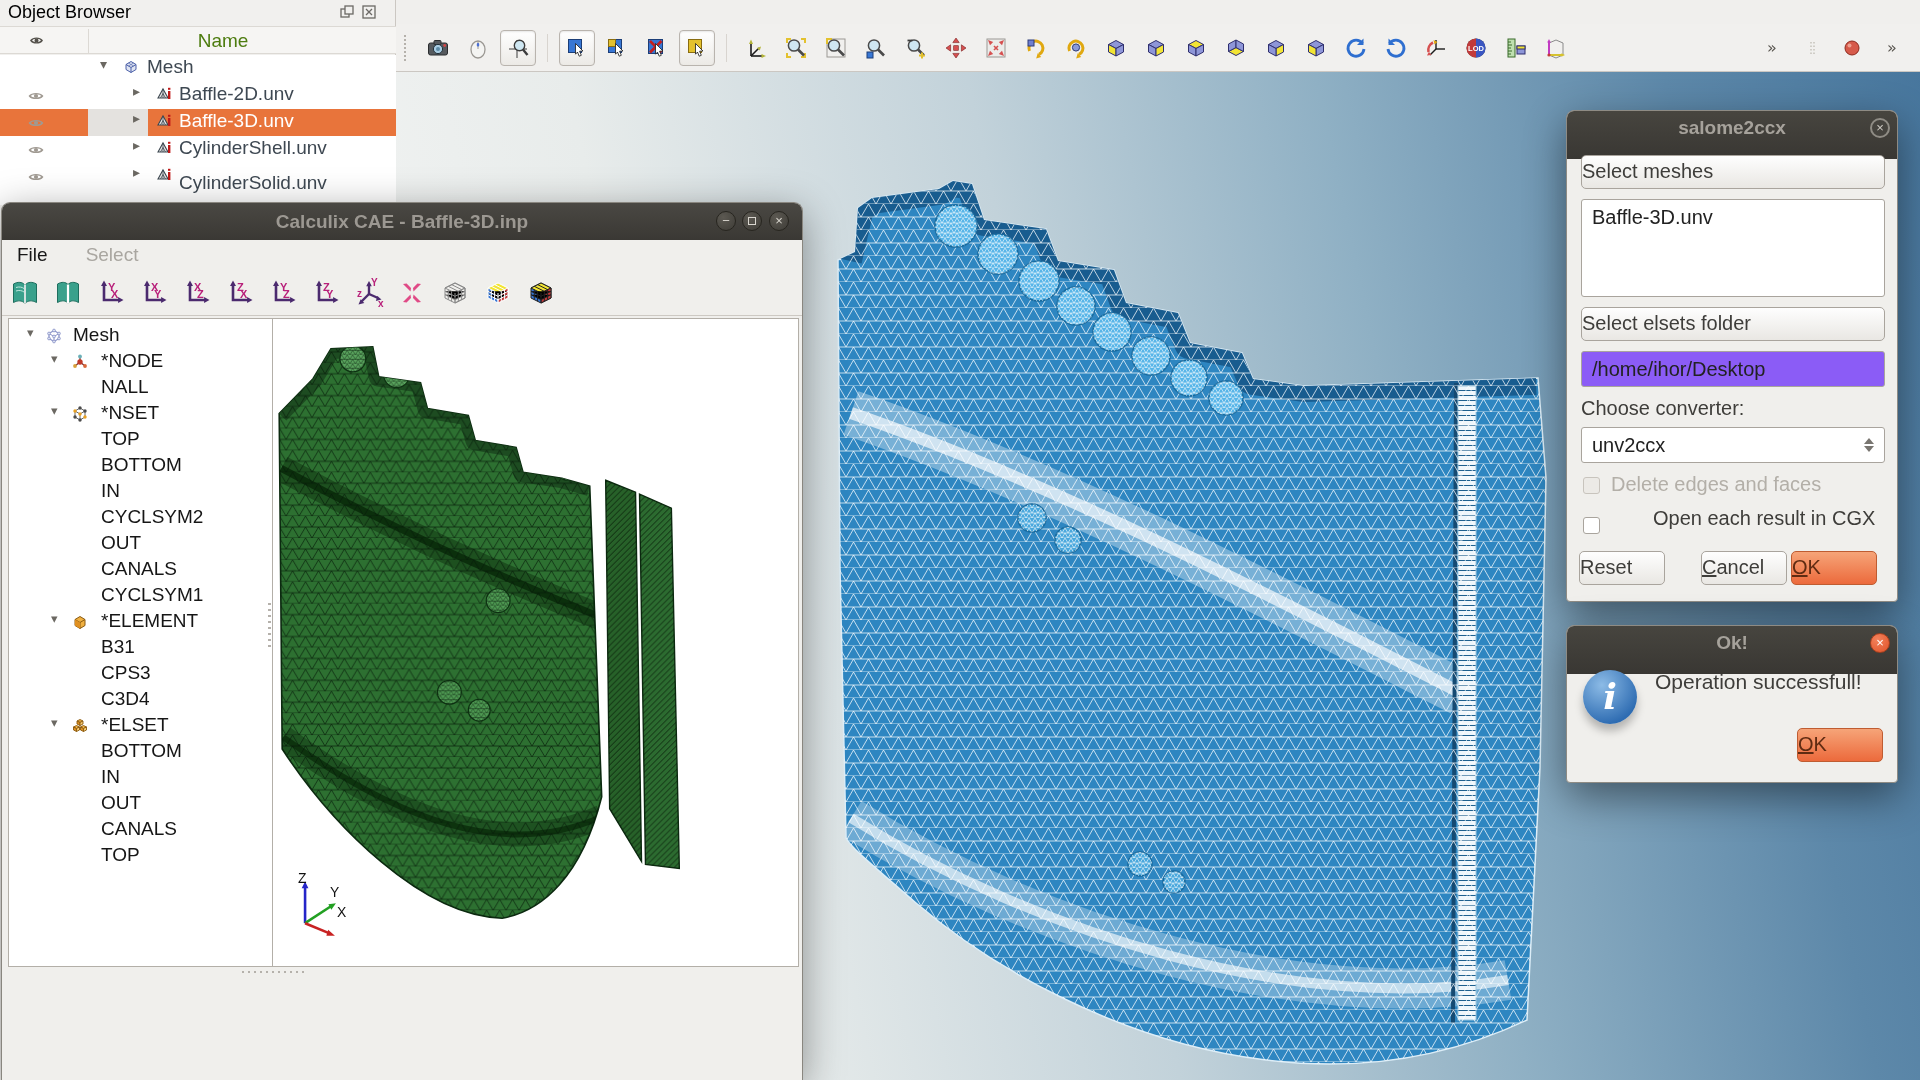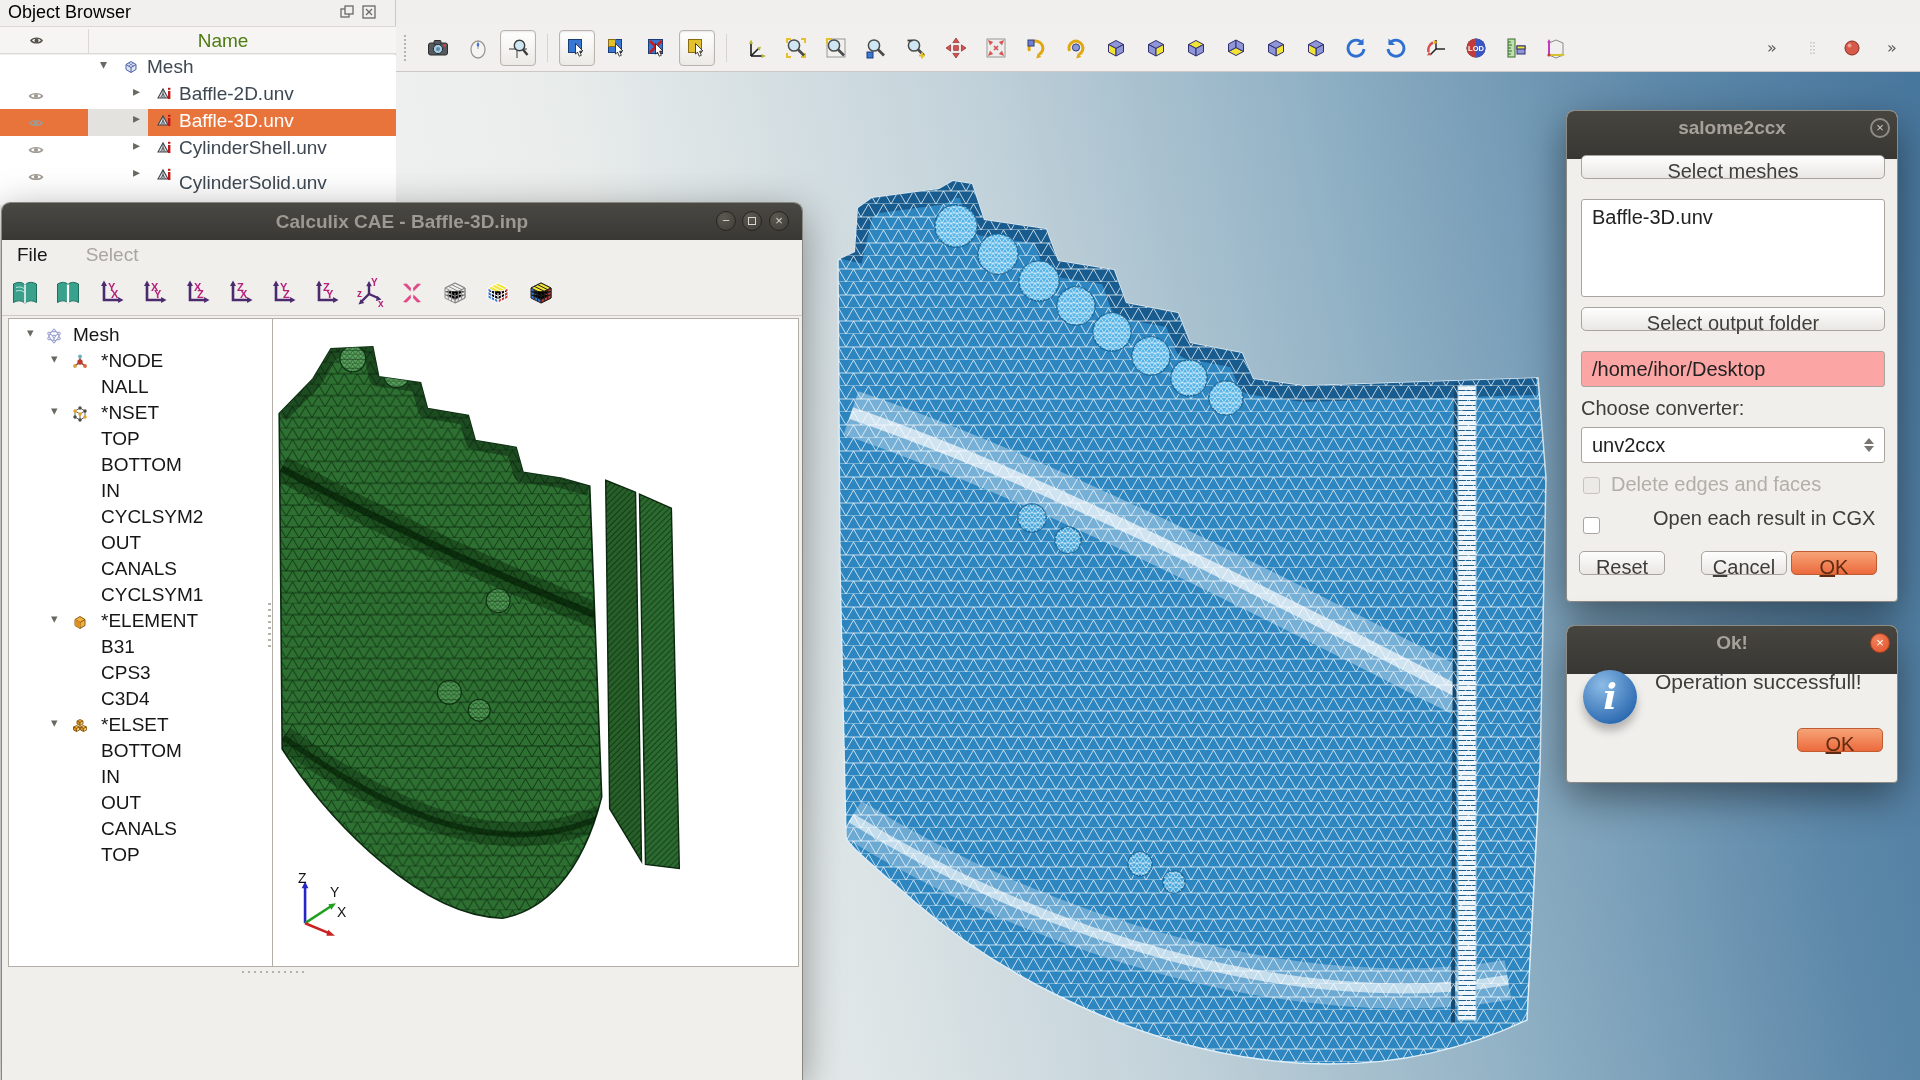--- a/index.html
+++ b/index.html
@@ -65,28 +65,28 @@
 #cx-scroll .dn{bottom:5px;border-top:7px solid #8d8a84;}
 #cx-scroll .thumb{position:absolute;left:2px;top:16px;width:12px;height:30px;background:#c8c4bd;border:1px solid #aaa69f;border-radius:2px;}
 
 
 .dlg{position:absolute;background:#f0efec;border:1px solid #8e8b84;border-radius:8px 8px 4px 4px;box-shadow:0 14px 40px rgba(0,0,0,.45);}
 .dlg-title{position:relative;height:48px;background:linear-gradient(#47453f,#393733);border-radius:7px 7px 0 0;}
 .dlg-title .t{display:block;width:100%;text-align:center;line-height:34px;font-weight:bold;font-size:19px;color:#a6a29b;}
 .dlg-close{position:absolute;right:7px;top:7px;width:20px;height:20px;border-radius:50%;background:#45433e;border:2px solid #8f8c85;color:#cfccc5;font-size:13px;line-height:15px;text-align:center;}
 .dlg-close.orange{background:radial-gradient(circle at 35% 30%,#f3825c,#e05228);border:1px solid #a53f1d;color:#fff;line-height:17px;}
 #s2c{left:1566px;top:110px;width:332px;height:492px;}
-.btn{position:absolute;height:24px;border:1px solid #a9a49d;border-radius:5px;background:linear-gradient(#fefefe,#e9e7e3);font-size:20px;color:#3e3d3a;text-align:center;line-height:31px;}
+.btn{position:absolute;height:34px;border:1px solid #a9a49d;border-radius:5px;background:linear-gradient(#fefefe,#e9e7e3);font-size:20px;color:#3e3d3a;text-align:left;line-height:31px;}
 .btn-orange{background:linear-gradient(#f6a478,#ec6a3c);border:1px solid #bf5c31;color:#5f2b12;}
 .ul{display:inline-block;}
 .ul::first-letter{text-decoration:underline;}
 #s2c-select-meshes{left:14px;top:44px;width:304px;}
 #s2c-list{position:absolute;left:14px;top:88px;width:304px;height:98px;background:#fff;border:1px solid #a9a49d;border-radius:3px;font-size:20px;padding:6px 10px;}
 #s2c-select-out{left:14px;top:196px;width:304px;}
-#s2c-path{position:absolute;left:14px;top:240px;width:304px;height:36px;background:#fca5a5;border:1px solid #a9a49d;border-radius:3px;font-size:20px;line-height:34px;padding:0 10px;}
+#s2c-path{position:absolute;left:14px;top:240px;width:304px;height:36px;background:#8b5cf6;border:1px solid #a9a49d;border-radius:3px;font-size:20px;line-height:34px;padding:0 10px;}
 #s2c-conv-label{position:absolute;left:14px;top:286px;font-size:20px;color:#3e3d3a;}
 #s2c-combo{position:absolute;left:14px;top:316px;width:304px;height:36px;background:#fff;border:1px solid #a9a49d;border-radius:3px;font-size:20px;line-height:34px;padding:0 10px;}
 .spin{position:absolute;right:10px;}
 .spin .u,.spin .d{width:0;height:0;border-left:5px solid transparent;border-right:5px solid transparent;margin:2px 0;}
 .spin .u{border-bottom:6px solid #787570;}
 .spin .d{border-top:6px solid #787570;}
 .chkbox{position:absolute;width:17px;height:17px;border-radius:3px;}
 .chkbox.dis{background:#eceae6;border:1px solid #c8c4bd;}
 .chkbox.en{background:#fff;border:1px solid #a9a49d;}
 .chklabel{position:absolute;font-size:20px;}
@@ -925,21 +925,21 @@
 
 <div class="dlg" id="s2c">
   <div class="dlg-title">
     <span class="t">salome2ccx</span>
     <span class="dlg-close">×</span>
   </div>
   <div class="btn" id="s2c-select-meshes"><span>Select meshes</span></div>
   <div id="s2c-list">
     <div>Baffle-3D.unv</div>
   </div>
-  <div class="btn" id="s2c-select-out"><span>Select output folder</span></div>
+  <div class="btn" id="s2c-select-out"><span>Select elsets folder</span></div>
   <div id="s2c-path">/home/ihor/Desktop</div>
   <div id="s2c-conv-label">Choose converter:</div>
   <div id="s2c-combo">
     <span>unv2ccx</span>
     <span class="spin" style="top:8px;">
         <div class="u"></div>
         <div class="d"></div>
       </span>
   </div>
   <span class="chkbox dis" id="s2c-chk1"></span>

